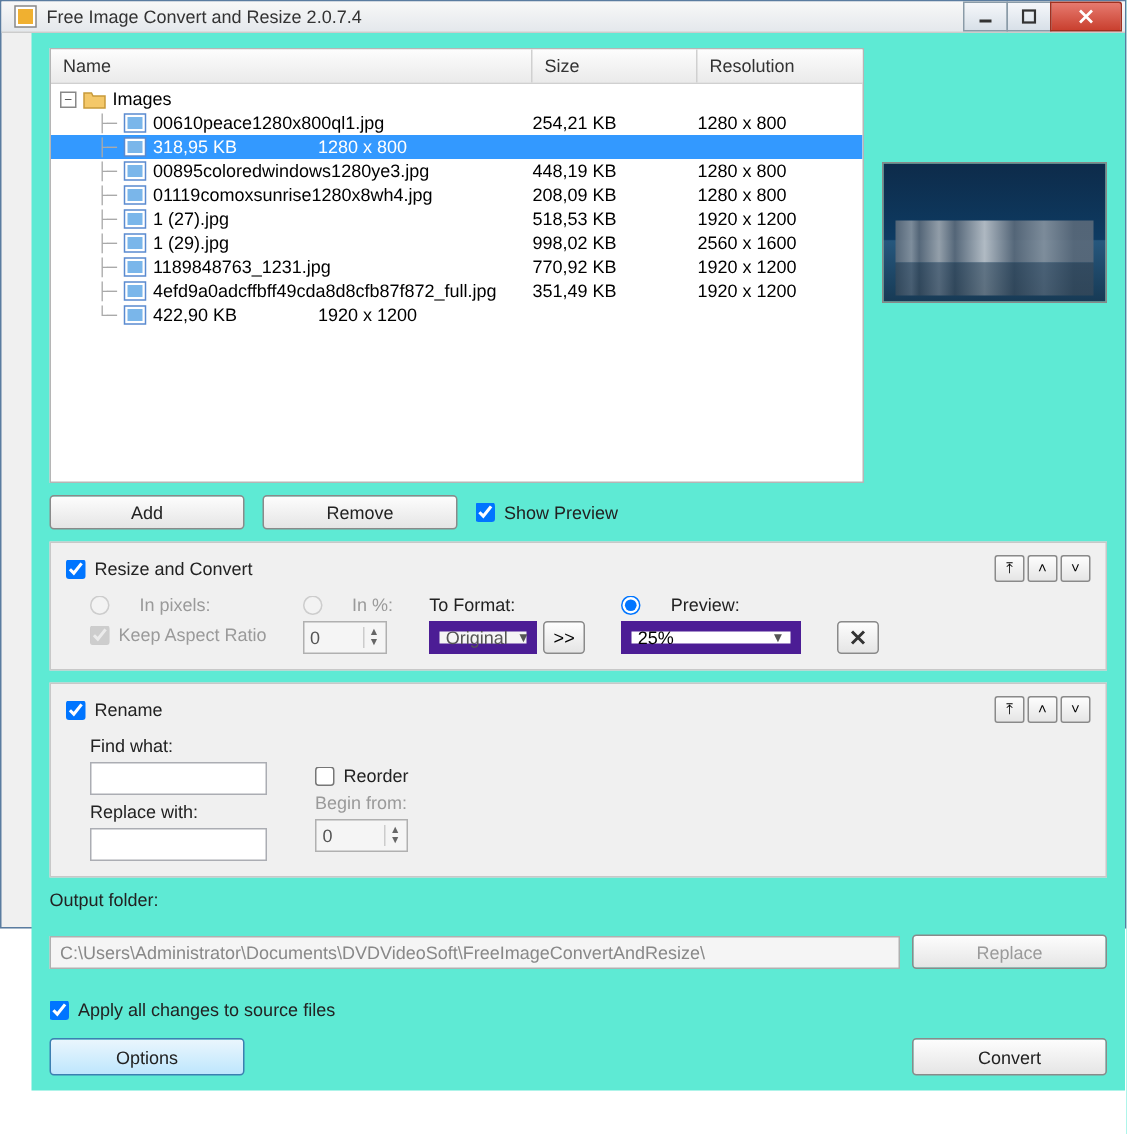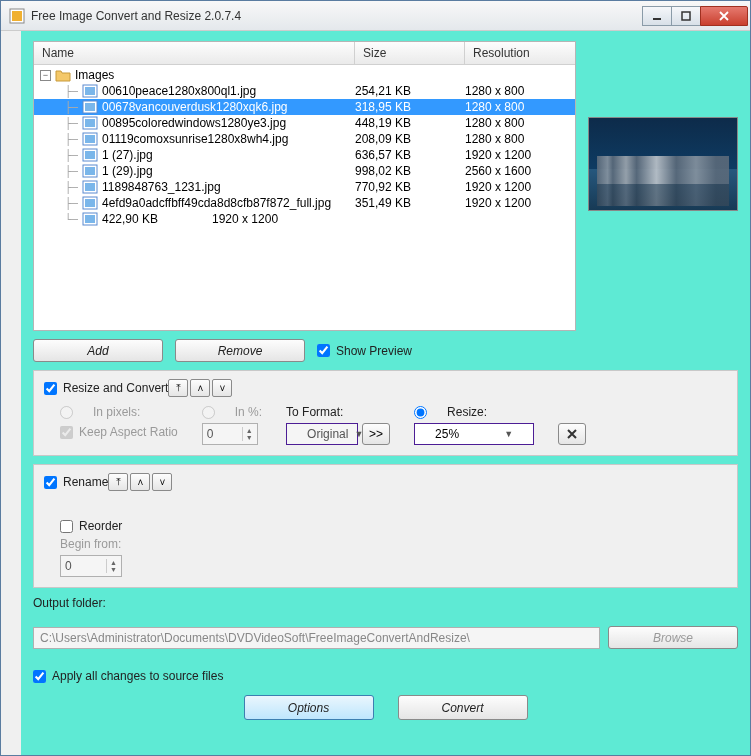--- a/index.html
+++ b/index.html
@@ -1,17 +1,17 @@
 <!DOCTYPE html>
 <html><head>
 <meta charset="utf-8">
 <style>
 * { box-sizing: border-box; margin: 0; padding: 0; font-family: "Segoe UI", Tahoma, sans-serif; font-size: 12px; }
 body { background: #fff; width: 751px; height: 756px; overflow: hidden; }
-.window { width: 751px; height: 756px; border: 1px solid #5a7ca0; background: #f0f0f0; display: flex; flex-direction: column; }
+.window { width: 751px; height: 619px; border: 1px solid #5a7ca0; background: #f0f0f0; display: flex; flex-direction: column; }
 .titlebar { height: 30px; background: linear-gradient(#f8f8f8, #e4e8ec); border-bottom: 1px solid #ccc; display: flex; align-items: center; padding: 0 2px 0 8px; }
 .titlebar .appicon { width: 16px; height: 16px; margin-right: 6px; }
 .titlebar .title { flex: 1; color: #333; }
 .winbtns { display: flex; gap: 0; }
 .winbtn { width: 30px; height: 20px; border: 1px solid #8a9ba8; background: linear-gradient(#f5f7fa, #d8e0e8); display: flex; align-items: center; justify-content: center; margin-left: -1px; }
 .winbtn.close { width: 48px; background: linear-gradient(#e67a6f, #c9402f); border-color: #a03020; color: #fff; border-top-right-radius: 2px; }
 .content { flex: 1; padding: 10px 12px; display: flex; flex-direction: column; gap: 8px; background: #5eead4; margin-left: 20px; }
 .filepanel { display: flex; gap: 12px; }
 .filelist-wrap { flex: 1; border: 1px solid #b5b5b5; background: #fff; height: 290px; display: flex; flex-direction: column; }
 .filelist-head { display: flex; background: linear-gradient(#fdfdfd, #eaeaea); border-bottom: 1px solid #d0d0d0; }
@@ -28,46 +28,46 @@
 .file-row .ficon { width: 16px; height: 14px; margin-right: 4px; }
 .file-row .fname { flex: 1; padding-right: 8px; white-space: nowrap; overflow: hidden; text-overflow: ellipsis; }
 .file-row .fsize { width: 110px; }
 .file-row .fres { width: 110px; }
 .file-row.selected { background: #3399ff; color: #fff; }
 .preview { width: 150px; display: flex; align-items: flex-start; padding-top: 76px; }
 .preview-img { width: 150px; height: 94px; border: 1px solid #888; background: linear-gradient(#0d2b4a 0%, #0e3b62 55%, #26577d 56%, #173a55 100%); position: relative; }
 .preview-img::before { content:""; position:absolute; left:8px; right:8px; top:38px; height:28px; background: linear-gradient(90deg, #5b6a7a 0, #8894a0 8%, #5b6a7a 12%, #a0a8b0 22%, #5b6a7a 30%, #c0c6cc 45%, #5b6a7a 60%, #8894a0 75%, #5b6a7a 90%); opacity:.9; }
 .preview-img::after { content:""; position:absolute; left:8px; right:8px; top:66px; bottom:4px; background: linear-gradient(90deg, #3a4a5a 0, #5b6a7a 8%, #3a4a5a 12%, #6a7684 22%, #3a4a5a 30%, #7c8690 45%, #3a4a5a 60%, #5b6a7a 75%, #3a4a5a 90%); opacity:.7; }
 .btnrow { display: flex; align-items: center; gap: 12px; }
-.btn { height: 23px; border: 1px solid #8a8a8a; background: linear-gradient(#fdfdfd, #e5e5e5); border-radius: 3px; padding: 0 4px; display: inline-flex; align-items: center; justify-content: center; color: #222; cursor: default; font-style: italic; }
+.btn { height: 23px; border: 1px solid #8a8a8a; background: linear-gradient(#fdfdfd, #e5e5e5); border-radius: 3px; padding: 0 4px; display: inline-flex; align-items: center; justify-content: center; color: #222; cursor: default; }
 .btn.wide { width: 130px; }
 .chk { display: flex; align-items: center; gap: 6px; }
 .chk input { width: 13px; height: 13px; }
 .section { border: 1px solid #c8c8c8; background: #f0f0f0; padding: 8px 10px 10px; position: relative; }
-.sechead { display: flex; align-items: center; justify-content: flex-start; margin-bottom: 8px; }
+.sechead { display: flex; align-items: center; justify-content: space-between; margin-bottom: 8px; }
 .navbtns { display: flex; gap: 2px; }
 .navbtn { width: 20px; height: 18px; border: 1px solid #8a8a8a; background: linear-gradient(#fdfdfd, #e5e5e5); border-radius: 2px; display: flex; align-items: center; justify-content: center; font-size: 10px; }
 .resize-row { display: flex; align-items: flex-start; gap: 24px; margin-left: 16px; }
 .radiolbl { display: flex; align-items: center; gap: 20px; margin-bottom: 4px; }
 .numpair { display: flex; gap: 4px; }
 .numin { width: 56px; height: 22px; border: 1px solid #b0b0b0; background: #f5f5f5; padding: 0 4px; color: #888; }
-.ddsel { height: 22px; border: 1px solid #4c1d95; background: #f5f5f5; padding: 0 20px; color: #555; display: inline-flex; align-items: center; justify-content: space-between; }
+.ddsel { height: 22px; border: 7px solid #4c1d95; background: #f5f5f5; padding: 0 4px; color: #555; display: inline-flex; align-items: center; justify-content: space-between; }
 .ddsel.active { background: #fff; color: #000; }
 .ddsel .arrow { margin-left: 6px; color: #555; font-size: 9px; }
 .sqbtn { width: 28px; height: 22px; border: 1px solid #8a8a8a; background: linear-gradient(#fdfdfd, #e5e5e5); border-radius: 3px; display: inline-flex; align-items: center; justify-content: center; }
 .rename-grid { display: flex; gap: 32px; margin-left: 16px; }
 .rn-col { display: flex; flex-direction: column; gap: 4px; }
 .txtin { width: 118px; height: 22px; border: 1px solid #abadb3; background: #fff; padding: 0 4px; }
 .spinnum { width: 62px; height: 22px; border: 1px solid #b0b0b0; background: #f5f5f5; display: flex; align-items: center; padding: 0 4px; justify-content: space-between; color: #555; }
 .spinarrows { display: flex; flex-direction: column; font-size: 7px; line-height: 7px; color: #666; border-left: 1px solid #ccc; padding-left: 3px; }
 .outrow { display: flex; flex-direction: column; gap: 16px; }
 .outpath-row { display: flex; gap: 8px; align-items: center; }
 .outpath { flex: 1; height: 22px; border: 1px solid #b0b0b0; background: #f5f5f5; padding: 0 6px; color: #888; display: flex; align-items: center; }
 .btn.disabled { color: #9a9a9a; }
-.footer { display: flex; justify-content: center; gap: 24px; padding-top: 4px; }
+.footer { display: flex; justify-content: space-between; gap: 24px; padding-top: 4px; }
 .btn.primary { width: 130px; height: 25px; border: 1px solid #3c7fb1; background: linear-gradient(#eaf6fd, #bee6fd); }
 .btn.big { width: 130px; height: 25px; }
 label { color: #222; }
 .disabled-text { color: #9a9a9a; }
 </style>
 </head>
 <body>
 
 <div class="window">
   <div class="titlebar">
@@ -121,21 +121,20 @@
               <span class="fname">00610peace1280x800ql1.jpg</span>
               <span class="fsize">254,21 KB</span>
               <span class="fres">1280 x 800</span>
             </div>
             <div class="file-row selected">
               <span class="branch">├─</span>
               <svg class="ficon" viewBox="0 0 16 14">
                 <rect x="1" y="1" width="14" height="12" fill="#fff" stroke="#5a8ad0"></rect>
                 <rect x="3" y="3" width="10" height="8" fill="#7ab6ea"></rect>
               </svg>
-              <span class="fname">00678vancouverdusk1280xqk6.jpg</span>
               <span class="fsize">318,95 KB</span>
               <span class="fres">1280 x 800</span>
             </div>
             <div class="file-row">
               <span class="branch">├─</span>
               <svg class="ficon" viewBox="0 0 16 14">
                 <rect x="1" y="1" width="14" height="12" fill="#fff" stroke="#5a8ad0"></rect>
                 <rect x="3" y="3" width="10" height="8" fill="#7ab6ea"></rect>
               </svg>
               <span class="fname">00895coloredwindows1280ye3.jpg</span>
@@ -152,21 +151,21 @@
               <span class="fsize">208,09 KB</span>
               <span class="fres">1280 x 800</span>
             </div>
             <div class="file-row">
               <span class="branch">├─</span>
               <svg class="ficon" viewBox="0 0 16 14">
                 <rect x="1" y="1" width="14" height="12" fill="#fff" stroke="#5a8ad0"></rect>
                 <rect x="3" y="3" width="10" height="8" fill="#7ab6ea"></rect>
               </svg>
               <span class="fname">1 (27).jpg</span>
-              <span class="fsize">636,57 KB</span>
+              <span class="fsize">518,53 KB</span>
               <span class="fres">1920 x 1200</span>
             </div>
             <div class="file-row">
               <span class="branch">├─</span>
               <svg class="ficon" viewBox="0 0 16 14">
                 <rect x="1" y="1" width="14" height="12" fill="#fff" stroke="#5a8ad0"></rect>
                 <rect x="3" y="3" width="10" height="8" fill="#7ab6ea"></rect>
               </svg>
               <span class="fname">1 (29).jpg</span>
               <span class="fsize">998,02 KB</span>
@@ -256,21 +255,21 @@
             <div class="ddsel" style="width:72px">
                 <span>Original</span>
                 <span class="arrow">▼</span>
               </div>
             <div class="sqbtn">&gt;&gt;</div>
           </div>
         </div>
         <div>
           <label class="radiolbl">
               <input type="radio" name="szmode" checked="" style=""> 
-              <span>Resize:</span>
+              <span>Preview:</span>
             </label>
           <div style="display:flex;gap:24px">
             <div class="ddsel active" style="width:120px">
                 <span>25%</span>
                 <span class="arrow">▼</span>
               </div>
             <div class="sqbtn">
                 <svg width="12" height="12" viewBox="0 0 12 12">
                   <path d="M2 2 L10 10 M10 2 L2 10" stroke="#333" stroke-width="2"></path>
                 </svg>
@@ -287,41 +286,47 @@
           <span>Rename</span>
         </label>
         <div class="navbtns">
           <div class="navbtn">⤒</div>
           <div class="navbtn">˄</div>
           <div class="navbtn">˅</div>
         </div>
       </div>
       <div class="rename-grid">
         <div class="rn-col">
+          <label>Find what:</label>
+          <input class="txtin" style="">
+          <label>Replace with:</label>
+          <input class="txtin" style="">
+        </div>
+        <div class="rn-col">
           <div style="height:16px"></div>
           <label class="chk">
               <input type="checkbox" style=""> 
               <span>Reorder</span>
             </label>
           <label class="disabled-text">Begin from:</label>
           <div class="spinnum">
               <span>0</span>
               <span class="spinarrows">▲<br>▼</span>
             </div>
         </div>
       </div>
     </div>
 
     <div class="outrow">
       <label>Output folder:</label>
       <div class="outpath-row">
         <div class="outpath">
             <span>C:\Users\Administrator\Documents\DVDVideoSoft\FreeImageConvertAndResize\</span>
           </div>
-        <div class="btn wide disabled">Browse</div>
+        <div class="btn wide disabled">Replace</div>
       </div>
       <label class="chk" style="margin-top:4px">
           <input type="checkbox" checked="" style=""> 
           <span>Apply all changes to source files</span>
         </label>
     </div>
 
     <div class="footer">
       <div class="btn primary">Options</div>
       <div class="btn big">Convert</div>

